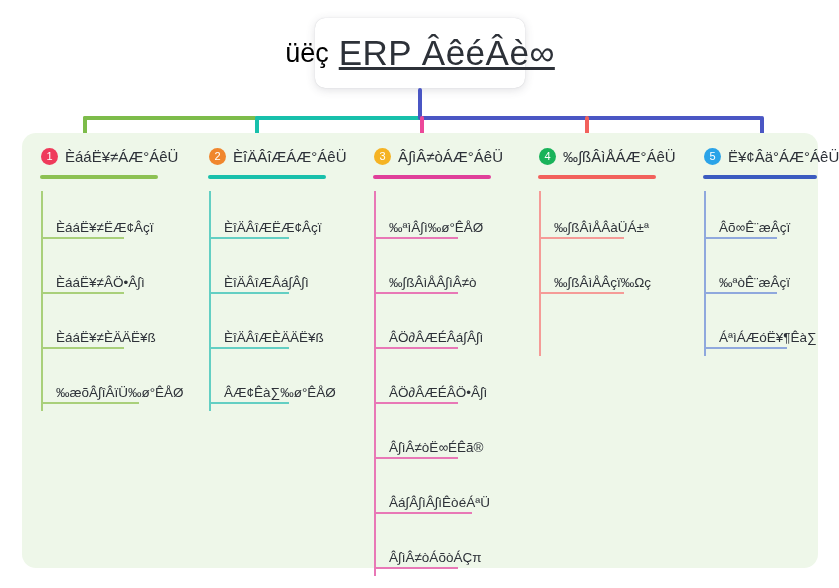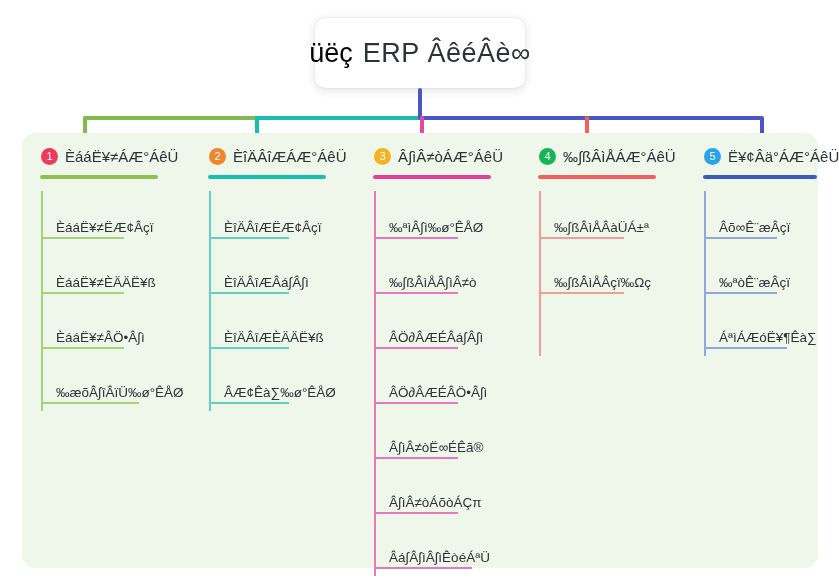--- a/index.html
+++ b/index.html
@@ -14,21 +14,21 @@
 
   
   .root-card{
     position:absolute;left:315px;top:18px;width:210px;height:70px;
     background:#ffffff;border-radius:10px;
     box-shadow:0 2px 10px rgba(60,64,80,.16), 0 0 1px rgba(60,64,80,.25);
     display:flex;align-items:center;justify-content:center;gap:10px;
     box-sizing:border-box;
   }
   .root-emoji{font-size:27px;line-height:1;}
-  .root-title{font-size:27px;color:#2d3138;letter-spacing:.5px;white-space:nowrap;}
+  .root-title{font-size:35px;color:#2d3138;letter-spacing:.5px;white-space:nowrap;text-decoration:underline;}
 
   
   .conn{position:absolute;}
   .vline{width:4px;border-radius:2px;}
   .hline{height:4px;border-radius:2px;}
 
   
   .panel{
     position:absolute;left:22px;top:133px;width:796px;height:435px;
     background:#eef7e9;border-radius:14px;
@@ -85,28 +85,28 @@
           <span class="col-title">ÈááË¥≠ÁÆ°ÁêÜ</span>
         </div>
         <div class="head-rule" style="width: 118px; background: rgb(140, 193, 82); margin-left: 12px;"></div>
         <div class="items">
           <div class="spine" style="background: rgb(169, 208, 122); height: 220px;"></div>
           <div class="leaf">
             <span class="leaf-label">ÈááË¥≠ËÆ¢Âçï</span>
             <div class="leaf-rule" style="width: 83px; background: rgb(169, 208, 122);"></div>
           </div>
           <div class="leaf">
+            <span class="leaf-label">ÈááË¥≠ÂÖ•Â∫ì</span>
+            <div class="leaf-rule" style="width: 83px; background: rgb(169, 208, 122);"></div>
+          </div>
+          <div class="leaf">
             <span class="leaf-label">ÈááË¥≠ÈÄÄË¥ß</span>
             <div class="leaf-rule" style="width: 83px; background: rgb(169, 208, 122);"></div>
           </div>
           <div class="leaf">
-            <span class="leaf-label">ÈááË¥≠ÂÖ•Â∫ì</span>
-            <div class="leaf-rule" style="width: 83px; background: rgb(169, 208, 122);"></div>
-          </div>
-          <div class="leaf">
             <span class="leaf-label">‰æõÂ∫îÂïÜ‰ø°ÊÅØ</span>
             <div class="leaf-rule" style="width: 98px; background: rgb(169, 208, 122);"></div>
           </div>
         </div>
       </div>
       <div class="col" style="left: 196px; width: 160px;">
         <div class="col-head">
           <span class="badge" style="background: rgb(240, 134, 45);">2</span>
           <span class="col-title">ÈîÄÂîÆÁÆ°ÁêÜ</span>
         </div>
@@ -153,27 +153,27 @@
           </div>
           <div class="leaf">
             <span class="leaf-label">ÂÖ∂ÂÆÉÂÖ•Â∫ì</span>
             <div class="leaf-rule" style="width: 84px; background: rgb(232, 120, 182);"></div>
           </div>
           <div class="leaf">
             <span class="leaf-label">Â∫ìÂ≠òË∞ÉÊã®</span>
             <div class="leaf-rule" style="width: 84px; background: rgb(232, 120, 182);"></div>
           </div>
           <div class="leaf">
-            <span class="leaf-label">Â∫ìÂ≠òÁõòÁÇπ</span>
-            <div class="leaf-rule" style="width: 84px; background: rgb(232, 120, 182);"></div>
-          </div>
-          <div class="leaf">
             <span class="leaf-label">Âá∫Â∫ìÂ∫ìÊòéÁªÜ</span>
             <div class="leaf-rule" style="width: 98px; background: rgb(232, 120, 182);"></div>
           </div>
+          <div class="leaf">
+            <span class="leaf-label">Â∫ìÂ≠òÁõòÁÇπ</span>
+            <div class="leaf-rule" style="width: 84px; background: rgb(232, 120, 182);"></div>
+          </div>
         </div>
       </div>
       <div class="col" style="left: 526px; width: 160px;">
         <div class="col-head">
           <span class="badge" style="background: rgb(25, 179, 90);">4</span>
           <span class="col-title">‰∫ßÂìÅÁÆ°ÁêÜ</span>
         </div>
         <div class="head-rule" style="width: 118px; background: rgb(242, 97, 92); margin-left: 12px;"></div>
         <div class="items">
           <div class="spine" style="background: rgb(245, 155, 151); height: 165px;"></div>

